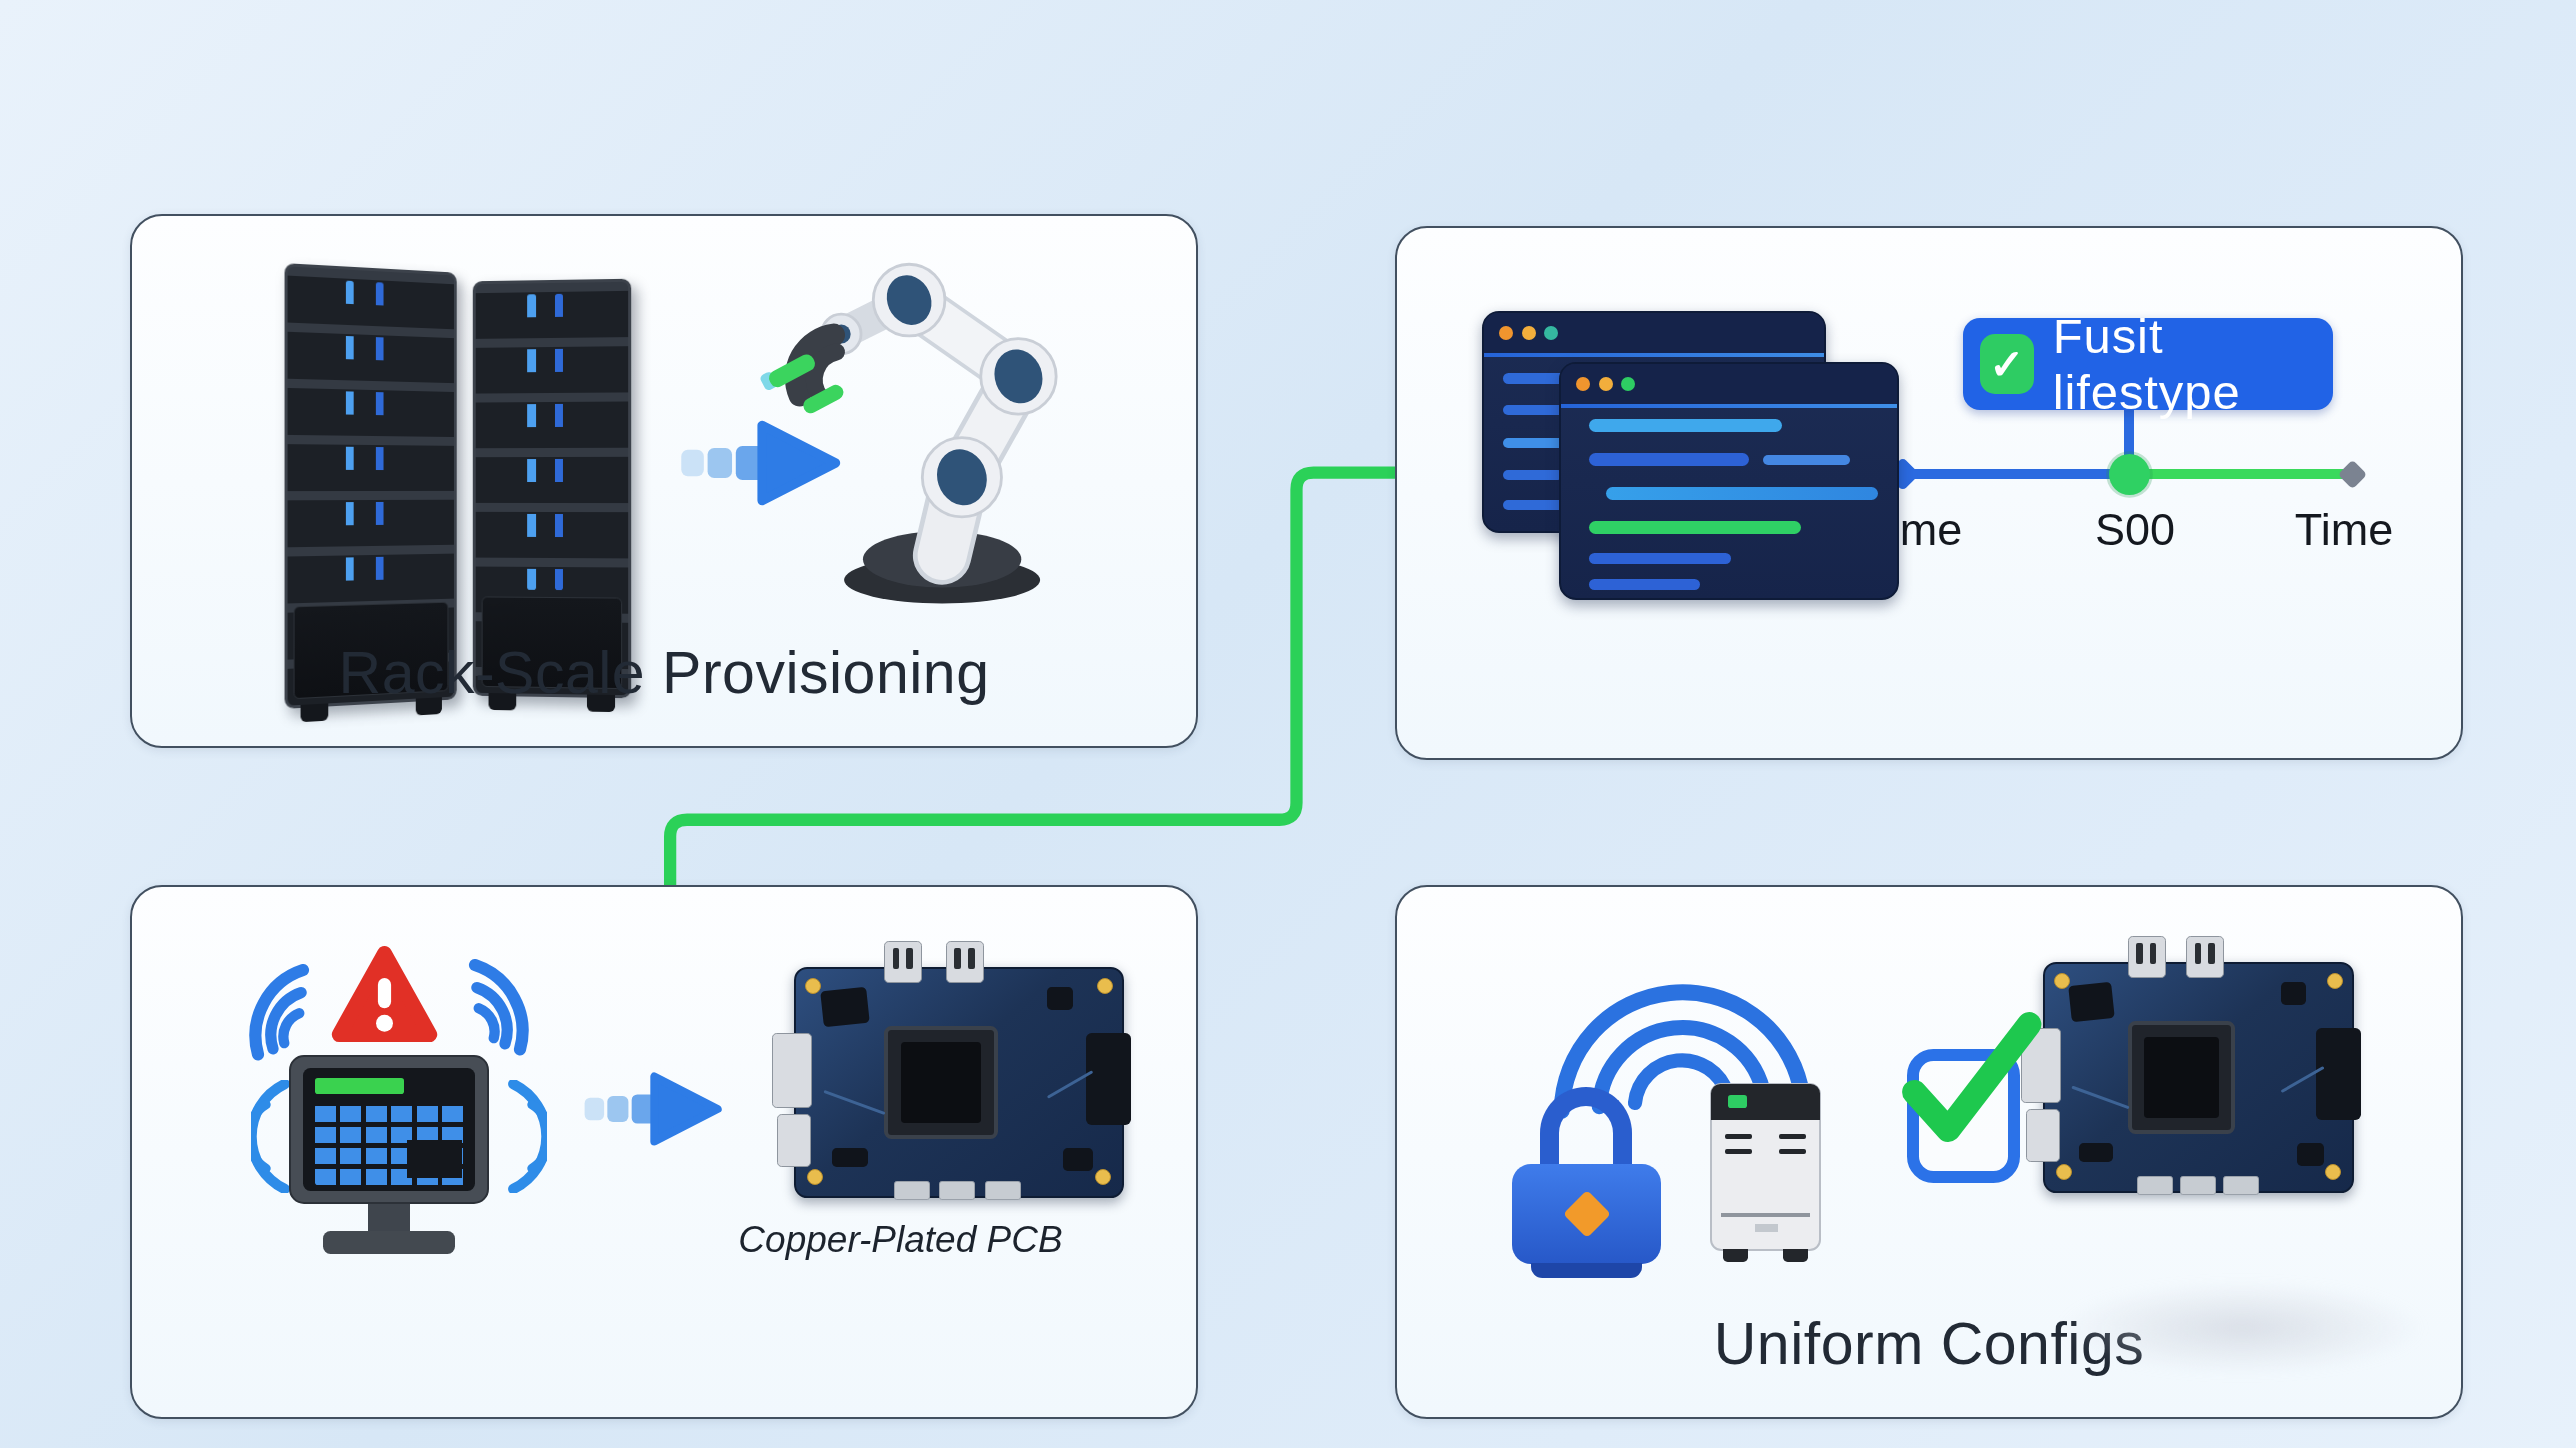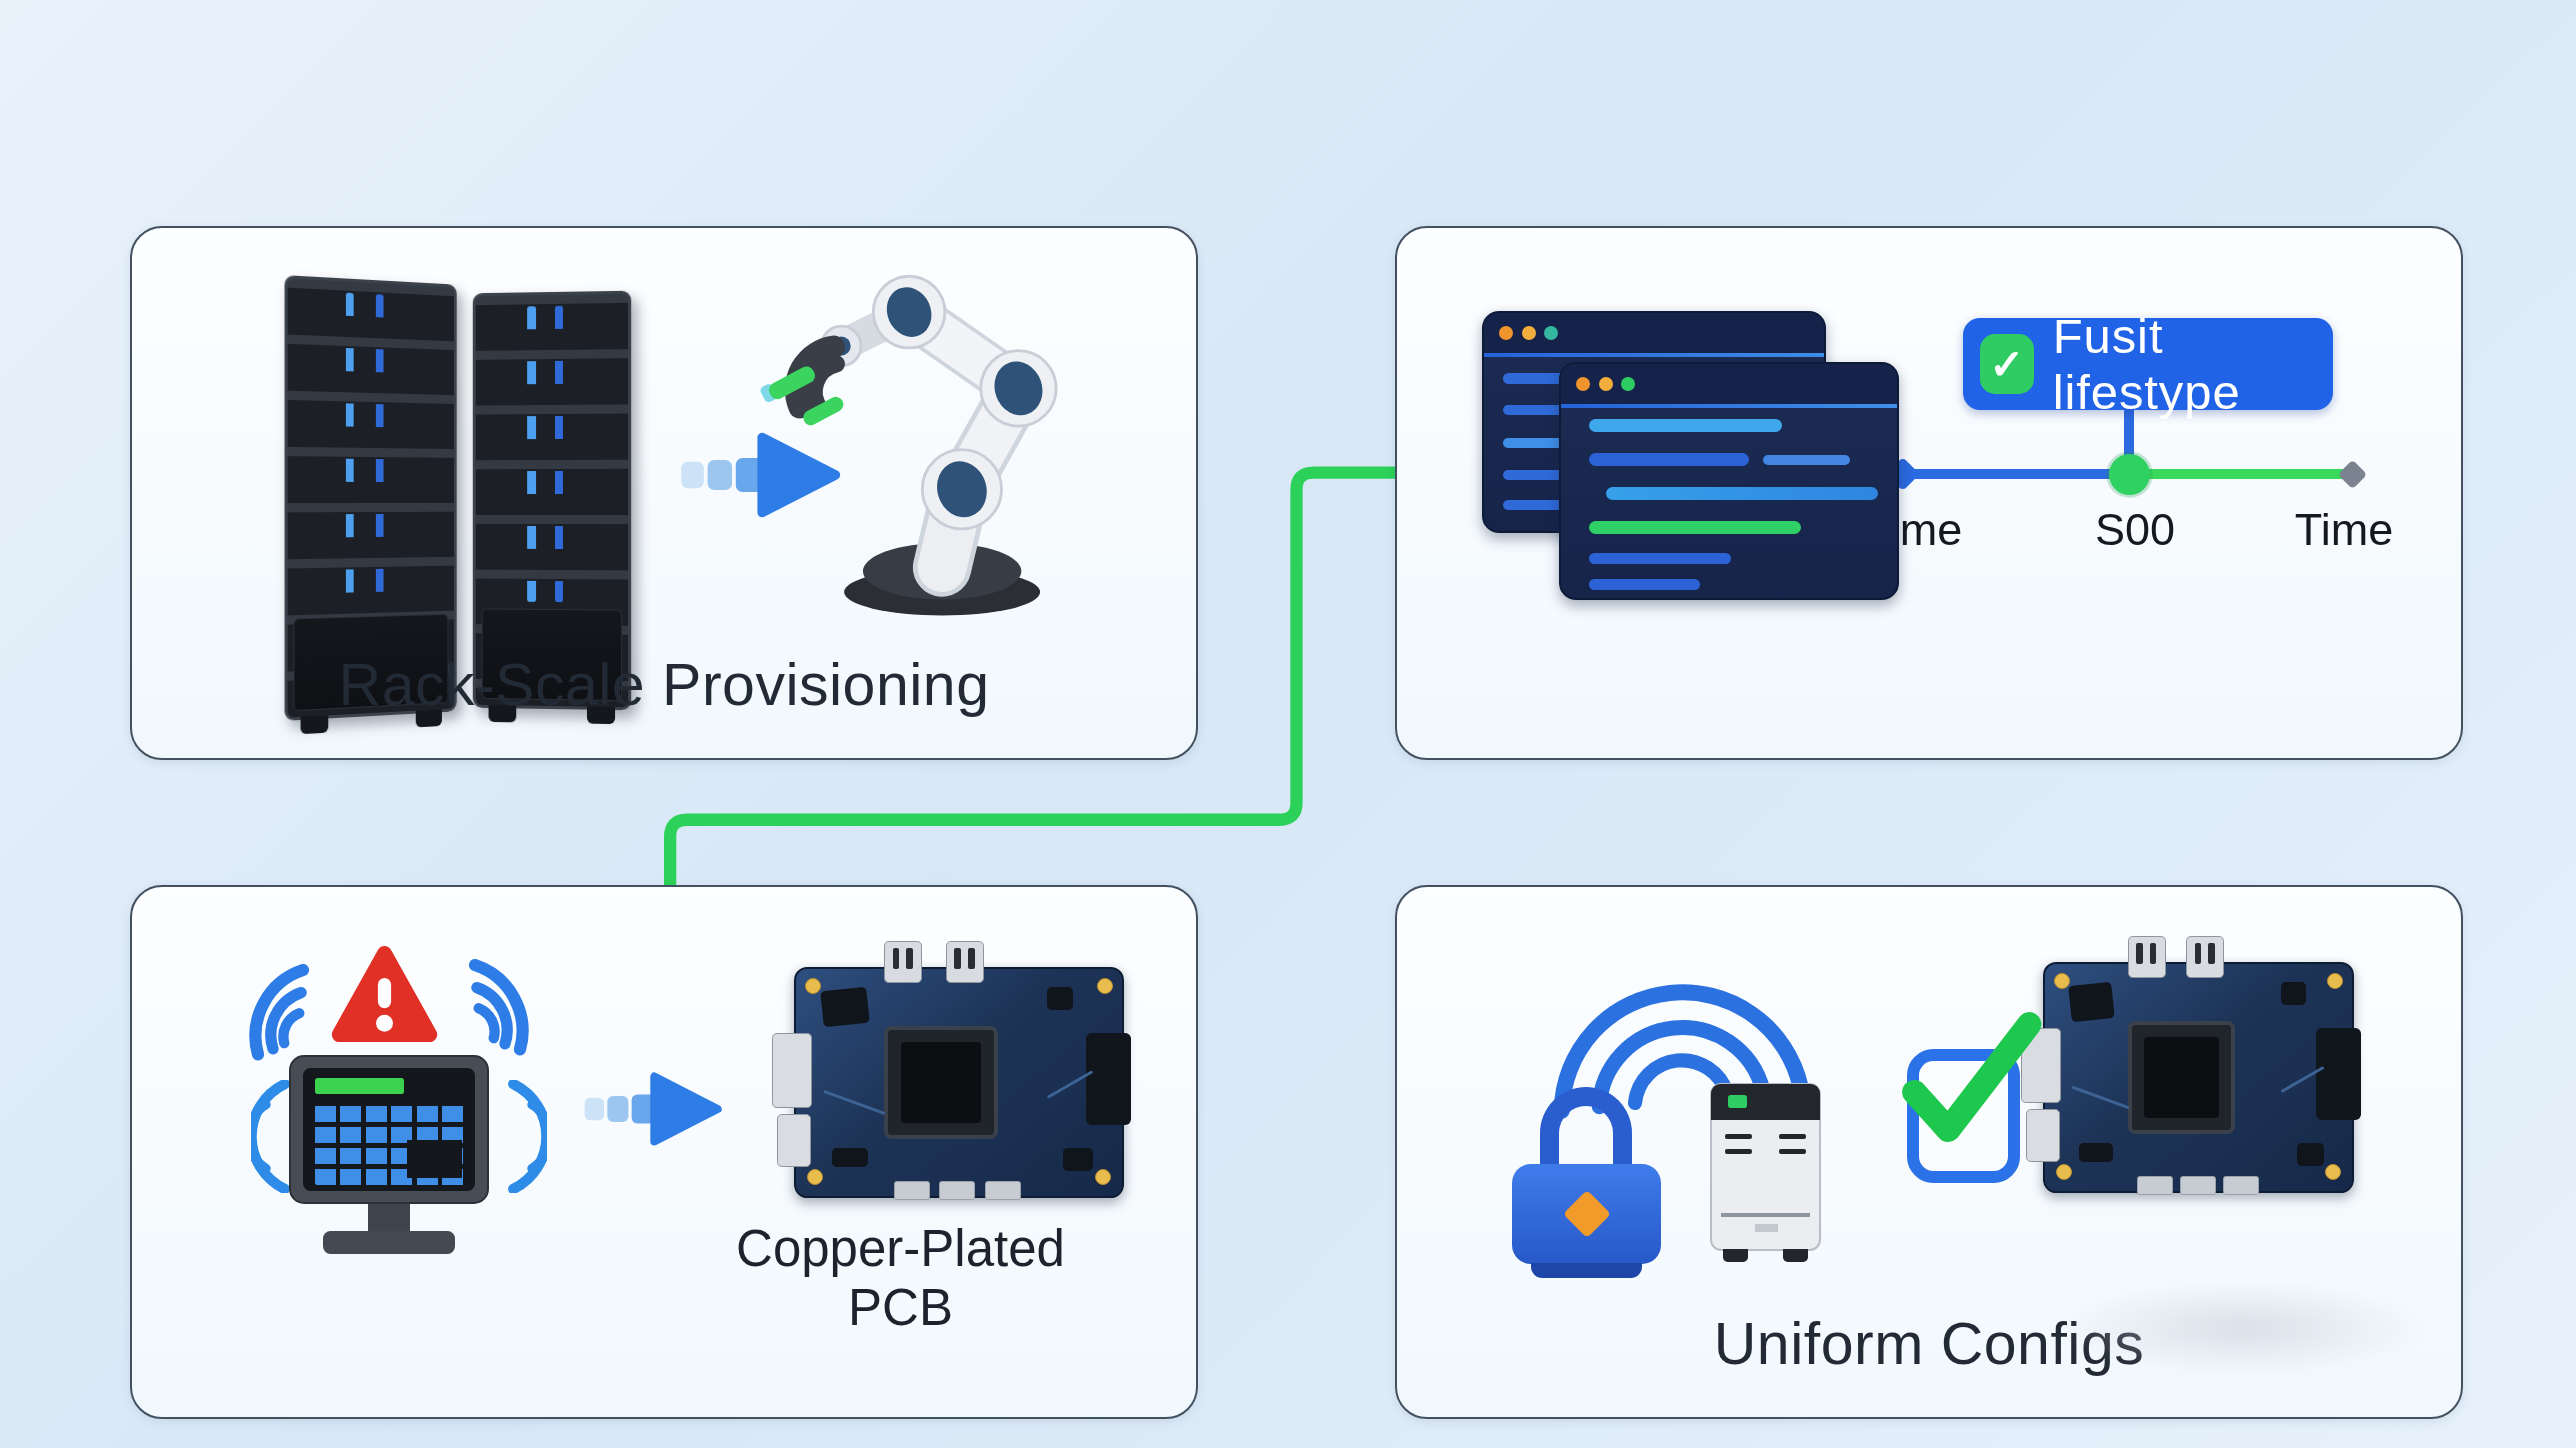--- a/index.html
+++ b/index.html
@@ -22,33 +22,33 @@
   
   .connector { position:absolute; left:0; top:0; z-index:1; }
 
   
   .card {
     position:absolute; width:1068px; height:534px; z-index:2;
     background:linear-gradient(180deg,#fdfeff 0%,#f1f8fd 100%);
     border:2.8px solid #425060; border-radius:32px;
     box-shadow:0 2.8px 9.4px rgba(40,60,90,0.10);
   }
-  .c1 { left:130px; top:226px; }
+  .c1 { left:130px; top:214px; }
   .c2 { left:1395px; top:226px; }
   .c3 { left:130px; top:885px; }
   .c4 { left:1395px; top:885px; }
 
   .card-title {
     position:absolute; top:423px; left:0; width:100%;
     text-align:center; font-size:59px; color:#222a35; letter-spacing:0.5px;
   }
   .c3 .card-title { top:413px; left:38px; width:528px; }
   .sub-label {
     position:absolute; top:332px; text-align:center;
-    font-size:51px; color:#1c232d;
+    font-size:37px; color:#1c232d;font-style:italic;
   }
   .sub-label.sl3 { left:580px; width:377px; }
   .sub-label.sl4 { left:611px; width:396px; }
 
   
   .rack-tower {
     position:absolute; border:3.8px solid #3c424b; border-radius:9.4px;
     background:
       repeating-linear-gradient(180deg, #343a43 0 9.4px, #1c2026 9.4px 55px);
     box-shadow:5.7px 7.5px 13.2px rgba(20,30,45,0.35);

